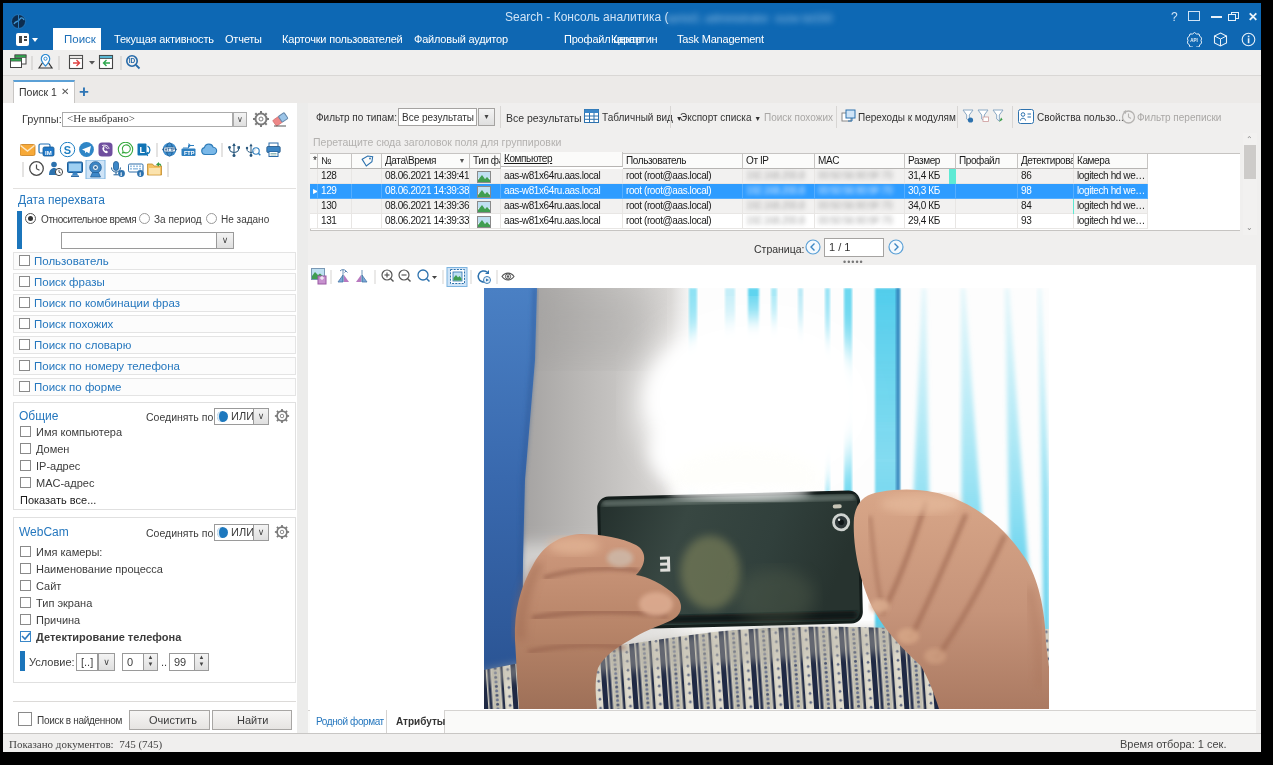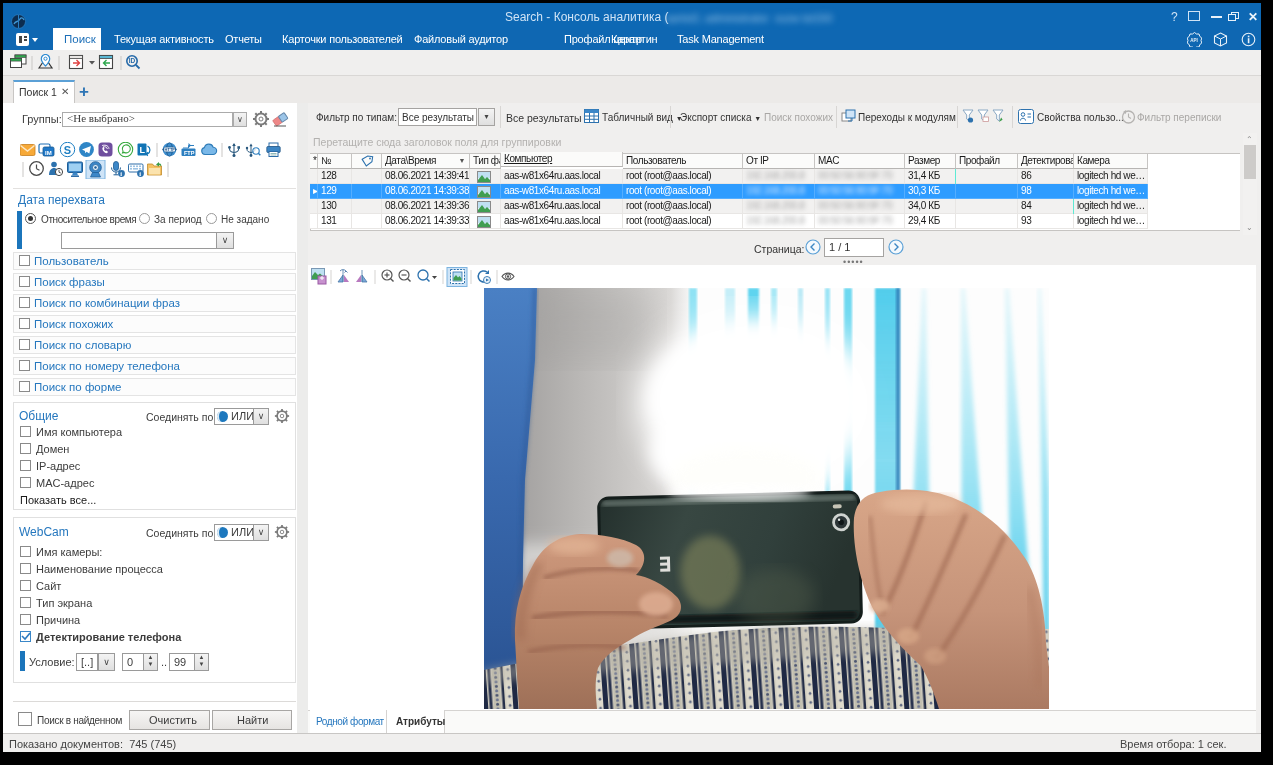--- a/index.html
+++ b/index.html
@@ -204,21 +204,21 @@
 <div class="cell" style="left:382px;top:169px;width:88px;color:#1a1a1a;border-right:1px solid #e8e6e4;">08.06.2021 14:39:41</div>
 <div class="abs" style="left:470px;top:169px;width:31px;height:15px;border-right:1px solid #e8e6e4;"><svg width="14" height="12" viewBox="0 0 14 12" style="margin-left:7px;margin-top:1px;">
       <rect x="0.5" y="0.5" width="13" height="11" fill="#e8f4fb" stroke="#8a8a8a"></rect>
       <rect x="1" y="1" width="12" height="6" fill="#bfe0f2"></rect>
       <path d="M1 9 L5 4 L8 8 L10 6 L13 9 v2 H1 z" fill="#3f9e52"></path>
     </svg></div>
 <div class="cell" style="left:501px;top:169px;width:122px;color:#1a1a1a;border-right:1px solid #e8e6e4;">aas-w81x64ru.aas.local</div>
 <div class="cell" style="left:623px;top:169px;width:120px;color:#1a1a1a;border-right:1px solid #e8e6e4;">root (root@aas.local)</div>
 <div class="cell" style="left:743px;top:169px;width:72px;color:#1a1a1a;border-right:1px solid #e8e6e4;"><span class="blurtxt" style="color:#a8a8a8;">192.168.200.8</span></div>
 <div class="cell" style="left:815px;top:169px;width:90px;color:#1a1a1a;border-right:1px solid #e8e6e4;"><span class="blurtxt" style="color:#a8a8a8;">00:50:56:90:9F:70</span></div>
-<div class="cell" style="left:905px;top:169px;width:51px;color:#1a1a1a;border-right:1px solid #5eead4;">31,4 КБ</div>
+<div class="cell" style="left:905px;top:169px;width:51px;color:#1a1a1a;border-right:7px solid #5eead4;">31,4 КБ</div>
 <div class="cell" style="left:956px;top:169px;width:62px;color:#1a1a1a;border-right:1px solid #e8e6e4;"></div>
 <div class="cell" style="left:1018px;top:169px;width:56px;color:#1a1a1a;border-right:1px solid #e8e6e4;">86</div>
 <div class="cell" style="left:1074px;top:169px;width:74px;color:#1a1a1a;border-right:1px solid #e8e6e4;">logitech hd we…</div>
 <div class="abs" style="left:310px;top:184px;width:838px;height:15px;background:#2e9cff;border-bottom:1px solid #55aeff;"></div>
 <div class="cell" style="left:310px;top:184px;width:8px;color:#ffffff;border-right:1px solid #55aeff;">▸</div>
 <div class="cell" style="left:318px;top:184px;width:34px;color:#ffffff;border-right:1px solid #55aeff;">129</div>
 <div class="cell" style="left:352px;top:184px;width:30px;color:#ffffff;border-right:1px solid #55aeff;"></div>
 <div class="cell" style="left:382px;top:184px;width:88px;color:#ffffff;border-right:1px solid #55aeff;">08.06.2021 14:39:38</div>
 <div class="abs" style="left:470px;top:184px;width:31px;height:15px;border-right:1px solid #55aeff;"><svg width="14" height="12" viewBox="0 0 14 12" style="margin-left:7px;margin-top:1px;">
       <rect x="0.5" y="0.5" width="13" height="11" fill="#e8f4fb" stroke="#8a8a8a"></rect>
@@ -823,15 +823,15 @@
   <div class="cb" style="left:15px;top:609px;width:14px;height:14px;"></div>
   <div class="lbl" style="left:34px;top:612px;font-size:10px;letter-spacing:-0.3px;">Поиск в найденном</div>
   <div class="abs" style="left:126px;top:607px;width:81px;height:20px;background:linear-gradient(#f6f5f4,#e6e4e2);border:1px solid #a8a6a4;"></div>
   <div class="lbl" style="left:146px;top:611px;">Очистить</div>
   <div class="abs" style="left:209px;top:607px;width:80px;height:20px;background:linear-gradient(#f6f5f4,#e6e4e2);border:1px solid #a8a6a4;"></div>
   <div class="lbl" style="left:234px;top:611px;">Найти</div>
 </div>
 <div class="abs" id="splitter"></div>
 
 <div class="abs" id="statusbar">
-  <div class="abs" style="left:6px;top:4px;">Показано документов:&nbsp; 745 (745)</div>
+  <div class="abs" style="left:6px;top:4px;font-family:Liberation Serif, serif;">Показано документов:&nbsp; 745 (745)</div>
   <div class="abs" style="left:1117px;top:4px;">Время отбора: 1 сек.</div>
 </div>
 
 </body></html>

